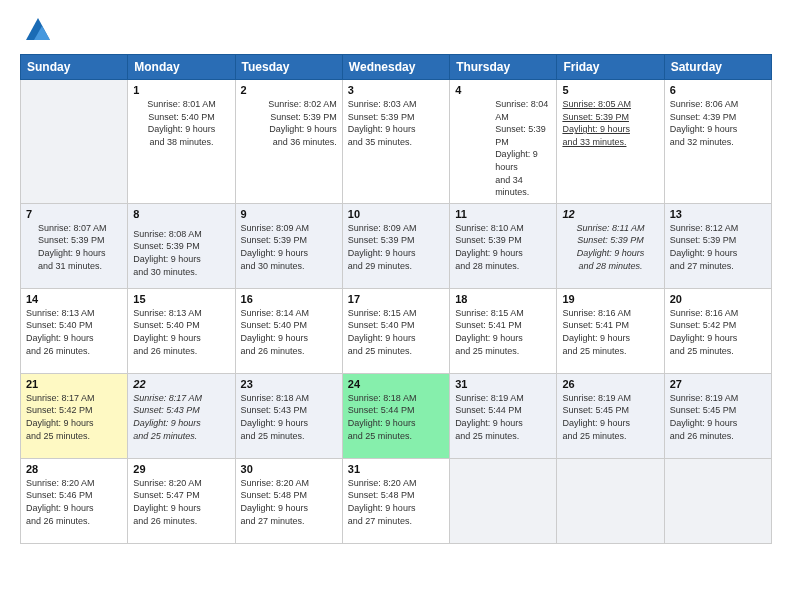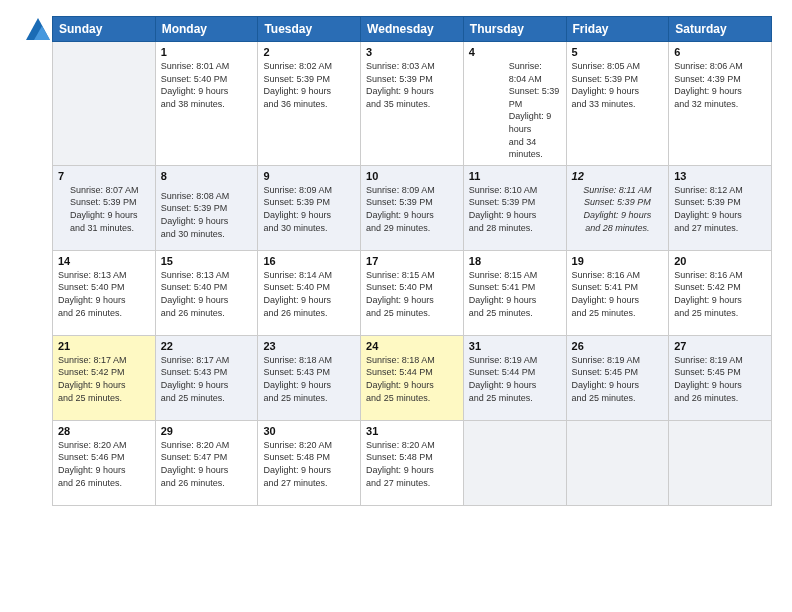--- a/index.html
+++ b/index.html
@@ -8,21 +8,21 @@
       height: 612px;
       font-family: Arial, sans-serif;
       background: #fff;
       overflow: hidden;
     }
     .page {
       width: 792px;
       height: 436px;
       padding: 16px 20px 12px 20px;
       display: flex;
-      flex-direction: row;
+      flex-direction: column;
     }
     .header {
       display: flex;
       justify-content: space-between;
       align-items: flex-start;
       margin-bottom: 10px;
     }
     .logo {
       display: flex;
       align-items: center;
@@ -134,49 +134,49 @@
           <th>Thursday</th>
           <th>Friday</th>
           <th>Saturday</th>
         </tr>
     </thead>
     <tbody id="calendar-body">
         <tr>
           <td class="empty-cell"></td>
           <td>
             <div class="day-num">1</div>
-            <div class="day-info" style="white-space: pre-line;">Sunrise: 8:01 AM
+            <div class="day-info" style="white-space: pre-line; text-align: center;">Sunrise: 8:01 AM
 Sunset: 5:40 PM
 Daylight: 9 hours
 and 38 minutes.</div>
           </td>
           <td>
             <div class="day-num">2</div>
-            <div class="day-info" style="white-space: pre-line;">Sunrise: 8:02 AM
+            <div class="day-info" style="white-space: pre-line; text-align: right;">Sunrise: 8:02 AM
 Sunset: 5:39 PM
 Daylight: 9 hours
 and 36 minutes.</div>
           </td>
           <td>
             <div class="day-num">3</div>
             <div class="day-info" style="white-space: pre-line;">Sunrise: 8:03 AM
 Sunset: 5:39 PM
 Daylight: 9 hours
 and 35 minutes.</div>
           </td>
           <td>
             <div class="day-num">4</div>
             <div class="day-info" style="white-space: pre-line; margin-left: 40px;">Sunrise: 8:04 AM
 Sunset: 5:39 PM
 Daylight: 9 hours
 and 34 minutes.</div>
           </td>
           <td>
             <div class="day-num">5</div>
-            <div class="day-info" style="white-space: pre-line;">Sunrise: 8:05 AM
+            <div class="day-info" style="white-space: pre-line; text-decoration: underline;">Sunrise: 8:05 AM
 Sunset: 5:39 PM
 Daylight: 9 hours
 and 33 minutes.</div>
           </td>
           <td>
             <div class="day-num">6</div>
             <div class="day-info" style="white-space: pre-line;">Sunrise: 8:06 AM
 Sunset: 4:39 PM
 Daylight: 9 hours
 and 32 minutes.</div>
@@ -285,35 +285,35 @@
           </td>
         </tr>
         <tr>
           <td style="background: #fef9c3;">
             <div class="day-num">21</div>
             <div class="day-info" style="white-space: pre-line;">Sunrise: 8:17 AM
 Sunset: 5:42 PM
 Daylight: 9 hours
 and 25 minutes.</div>
           </td>
-          <td style="background: rgb(238, 241, 247);">
+          <td style="background: rgb(238, 241, 247); font-style: italic;">
             <div class="day-num">22</div>
             <div class="day-info" style="white-space: pre-line;">Sunrise: 8:17 AM
 Sunset: 5:43 PM
 Daylight: 9 hours
 and 25 minutes.</div>
           </td>
           <td style="background: rgb(238, 241, 247);">
             <div class="day-num">23</div>
             <div class="day-info" style="white-space: pre-line;">Sunrise: 8:18 AM
 Sunset: 5:43 PM
 Daylight: 9 hours
 and 25 minutes.</div>
           </td>
-          <td style="background: #fef9c3;">
+          <td style="background: #86efac;">
             <div class="day-num">24</div>
             <div class="day-info" style="white-space: pre-line;">Sunrise: 8:18 AM
 Sunset: 5:44 PM
 Daylight: 9 hours
 and 25 minutes.</div>
           </td>
           <td style="background: rgb(238, 241, 247);">
             <div class="day-num">31</div>
             <div class="day-info" style="white-space: pre-line;">Sunrise: 8:19 AM
 Sunset: 5:44 PM

